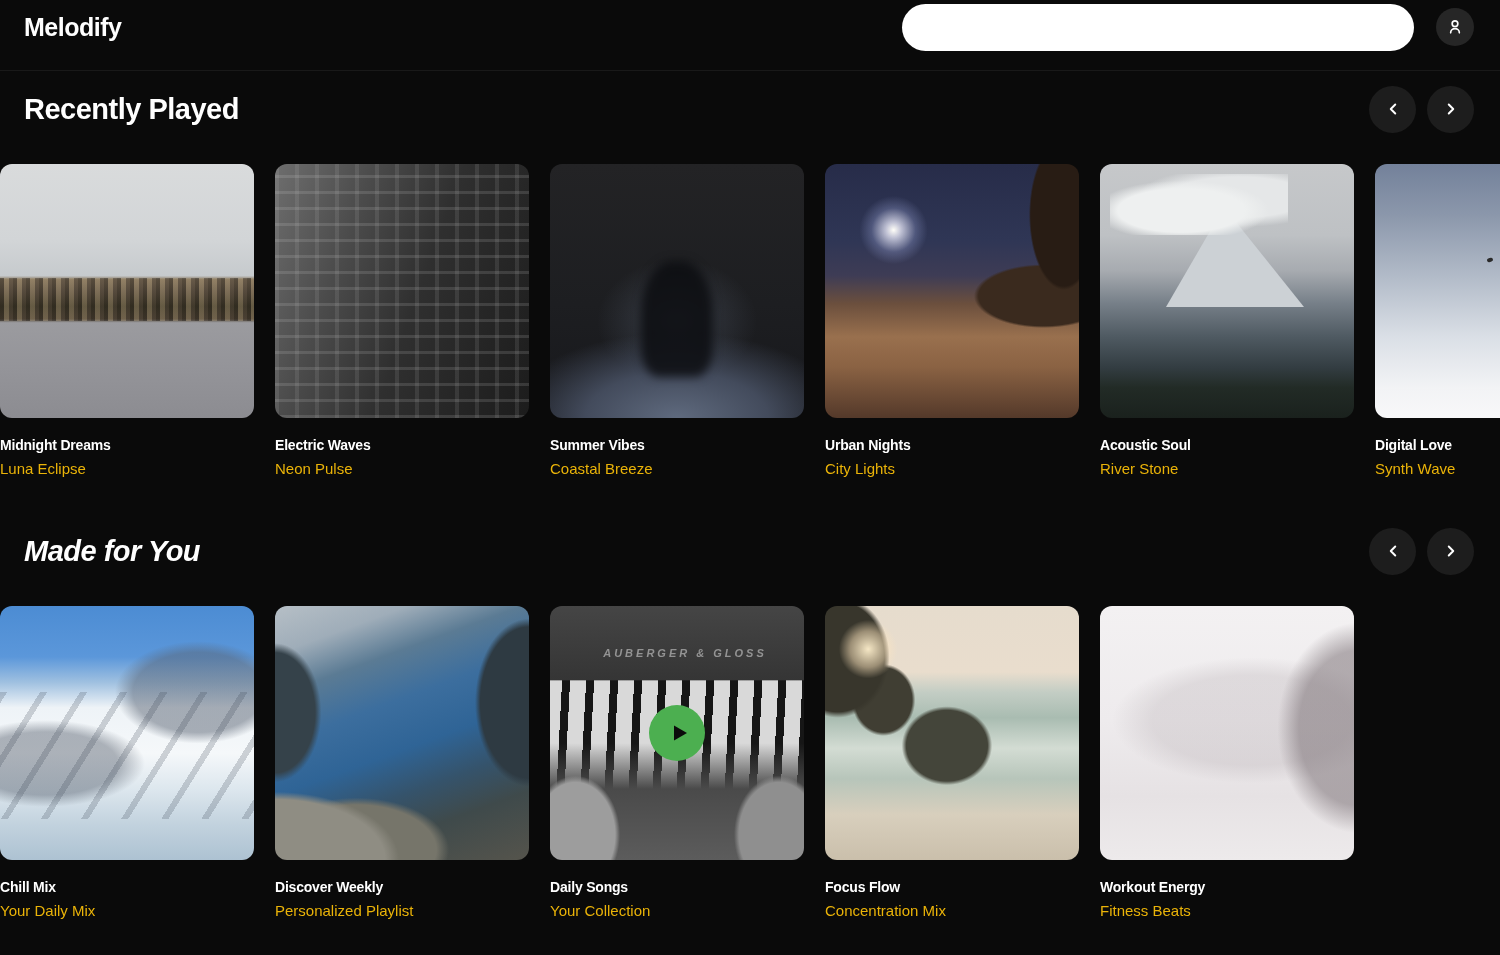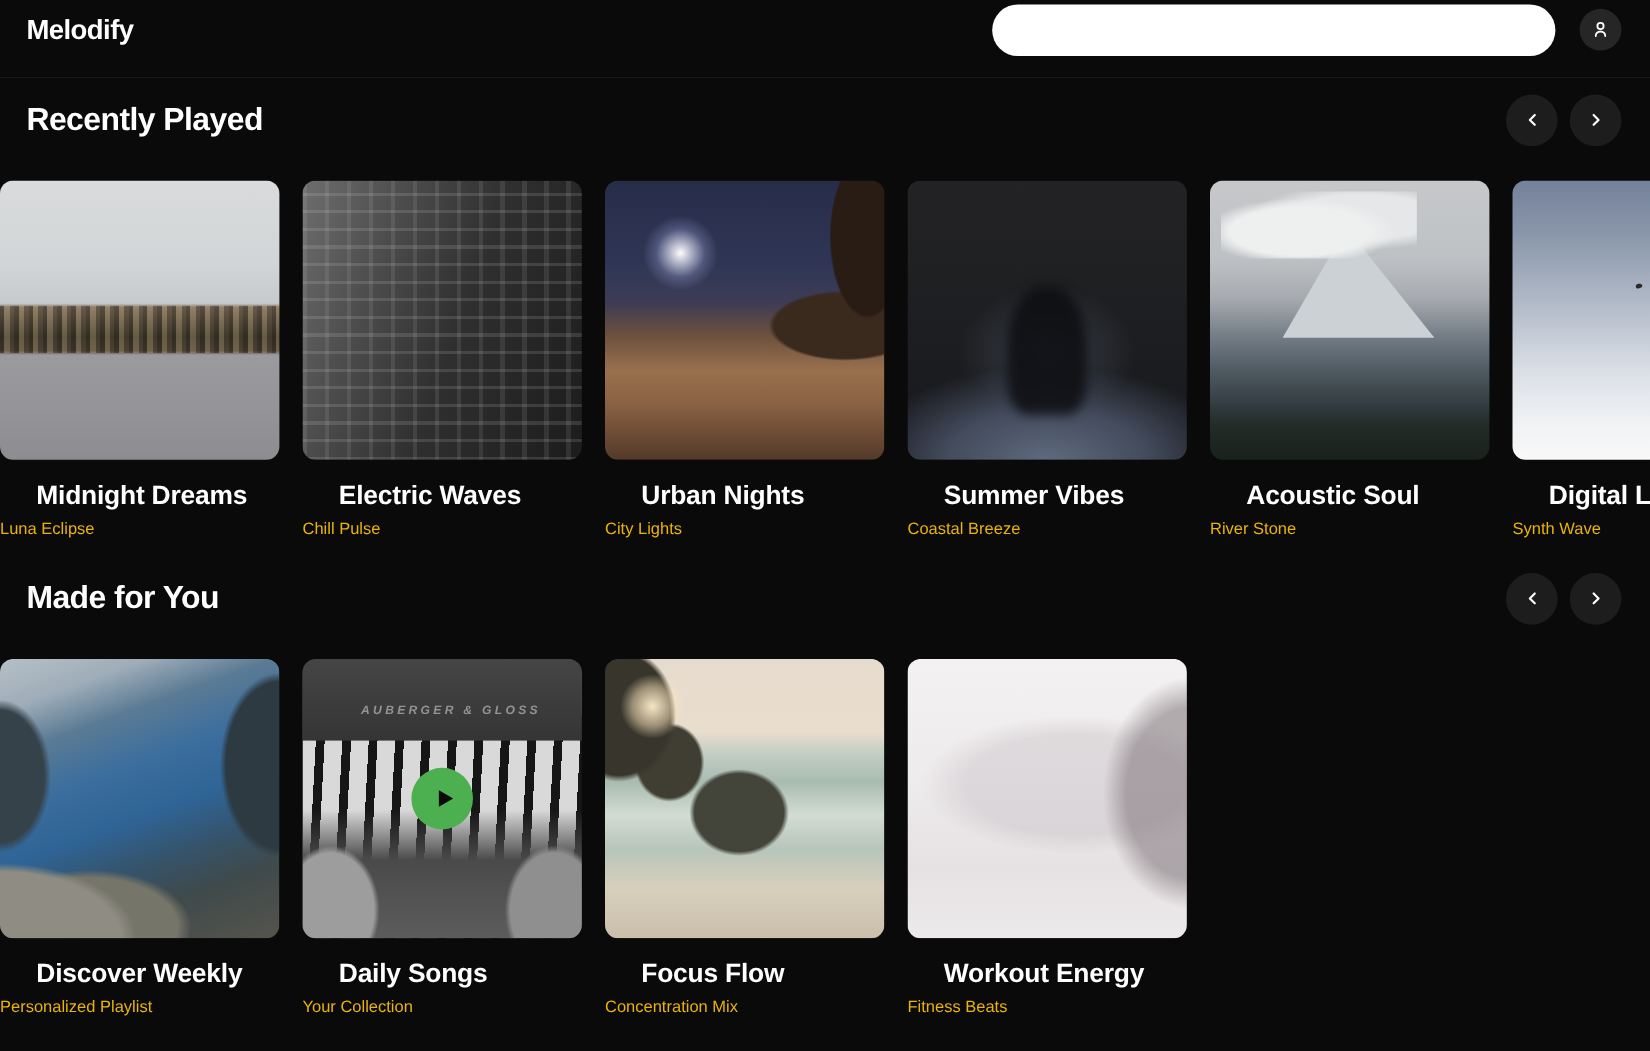--- a/index.html
+++ b/index.html
@@ -38,39 +38,39 @@
   }
 
   
   .section-head {
     display: flex; align-items: center; justify-content: space-between;
     padding: 0 26px 0 24px;
     margin-top: 14px;
     height: 48px;
     text-align: right;
   }
-  .section-head.second { margin-top: 31px; }
+  .section-head.second { margin-top: 50px; font-style: italic; }
   .section-title { font-size: 29px; font-weight: 800; letter-spacing: -0.5px; }
   .carousel-controls { display: flex; gap: 11px; }
   .circle-btn {
     width: 47px; height: 47px;
     border: none; border-radius: 50%;
     background: #1d1d1d;
     display: flex; align-items: center; justify-content: center;
     cursor: pointer;
   }
 
   .card-row {
     display: flex; gap: 21px;
     margin-top: 31px;
     width: 1500px;
     overflow: hidden;
   }
   .card { flex: 0 0 254px; width: 254px; cursor: pointer; }
-  .card-title { font-size: 24px; font-weight: 700; margin-top: 19px; letter-spacing: -0.2px; color: #ffffff; padding-left: 33px; }
+  .card-title { font-size: 14px; font-weight: 700; margin-top: 19px; letter-spacing: -0.2px; color: #ffffff; }
   .card-subtitle { font-size: 15px; font-weight: 400; margin-top: 7px; color: #eab308; }
 
   
   .art {
     width: 254px; height: 254px;
     border-radius: 12px;
     position: relative; overflow: hidden;
     background: #1c1c1c;
   }
 
@@ -259,31 +259,31 @@
 
     <div class="card-row">
       <article class="card">
         <div class="art" data-art="seascape-breakwater"></div>
         <h3 class="card-title">Midnight Dreams</h3>
         <p class="card-subtitle">Luna Eclipse</p>
       </article>
       <article class="card">
         <div class="art" data-art="bw-skyscraper"></div>
         <h3 class="card-title">Electric Waves</h3>
-        <p class="card-subtitle">Chill Pulse</p>
+        <p class="card-subtitle">Neon Pulse</p>
+      </article>
+      <article class="card">
+        <div class="art" data-art="night-rain-couple"></div>
+        <h3 class="card-title">Summer Vibes</h3>
+        <p class="card-subtitle">Coastal Breeze</p>
       </article>
       <article class="card">
         <div class="art" data-art="desert-night-moon"></div>
         <h3 class="card-title">Urban Nights</h3>
         <p class="card-subtitle">City Lights</p>
-      </article>
-      <article class="card">
-        <div class="art" data-art="night-rain-couple"></div>
-        <h3 class="card-title">Summer Vibes</h3>
-        <p class="card-subtitle">Coastal Breeze</p>
       </article>
       <article class="card">
         <div class="art" data-art="mountain-peak-clouds"></div>
         <h3 class="card-title">Acoustic Soul</h3>
         <p class="card-subtitle">River Stone</p>
       </article>
       <article class="card">
         <div class="art" data-art="pale-sky-bird"></div>
         <h3 class="card-title">Digital Love</h3>
         <p class="card-subtitle">Synth Wave</p>
@@ -303,20 +303,25 @@
         <button class="circle-btn">
           <svg width="18" height="18" viewBox="0 0 24 24" fill="none" stroke="#ffffff" stroke-width="2.6" stroke-linecap="round" stroke-linejoin="round">
             <polyline points="9 18 15 12 9 6"></polyline>
           </svg>
         </button>
       </div>
     </div>
 
     <div class="card-row">
       <article class="card">
+        <div class="art" data-art="snowy-mountain-blue-sky"></div>
+        <h3 class="card-title">Chill Mix</h3>
+        <p class="card-subtitle">Your Daily Mix</p>
+      </article>
+      <article class="card">
         <div class="art" data-art="fjord-cliff"></div>
         <h3 class="card-title">Discover Weekly</h3>
         <p class="card-subtitle">Personalized Playlist</p>
       </article>
       <article class="card">
         <div class="art" data-art="bw-piano-hands">
           <span class="piano-brand">AUBERGER &amp; GLOSS</span>
           <button class="play-overlay">
             <svg width="24" height="24" viewBox="0 0 24 24">
               <path d="M7 4.5v15l13-7.5z" fill="#0b0b0b"></path>

